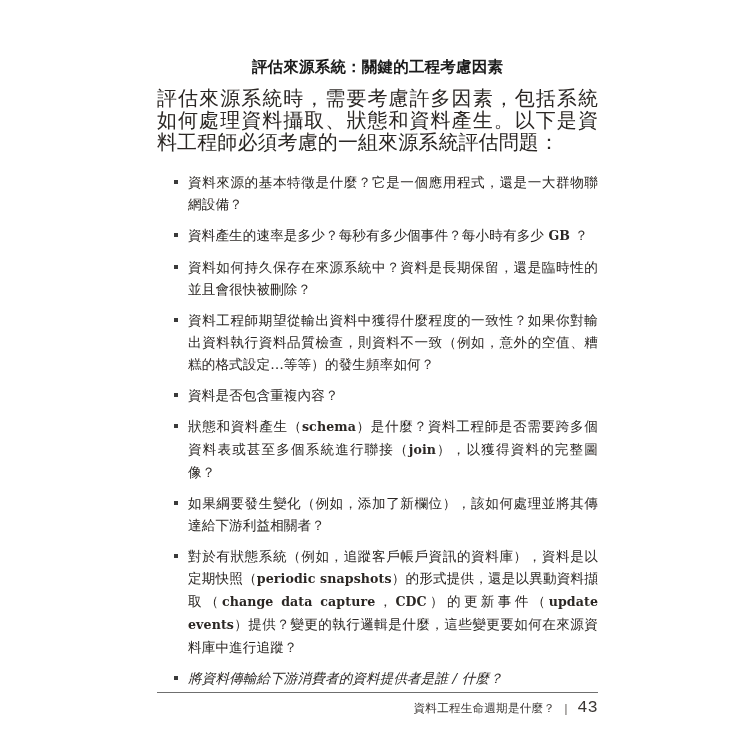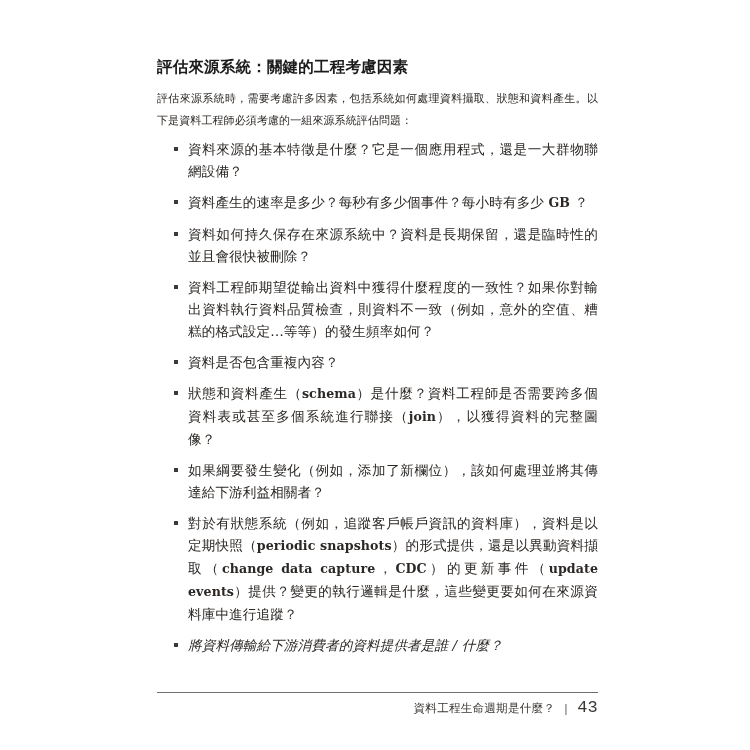--- a/index.html
+++ b/index.html
@@ -33,30 +33,31 @@
   }
 
   .section-heading {
     font-family: "DejaVu Sans", "Liberation Sans", sans-serif;
     font-weight: bold;
     font-size: 15.5px;
     line-height: 22px;
     color: #1b1b1b;
     letter-spacing: 0.2px;
     margin: 0 0 9px 0;
+    text-align: center;
   }
 
   .intro-paragraph {
     font-family: Liberation Serif, serif;
-    font-size: 11px;
+    font-size: 20px;
     line-height: 22px;
     color: #2b2724;
     text-align: justify;
     text-justify: inter-character;
-    margin: 0 0 7px 0;
+    margin: 0 0 18px 0;
     letter-spacing: 0.1px;
   }
 
   .question-list {
     list-style: none;
     margin: 0;
     padding: 0;
   }
 
   .question-item {

